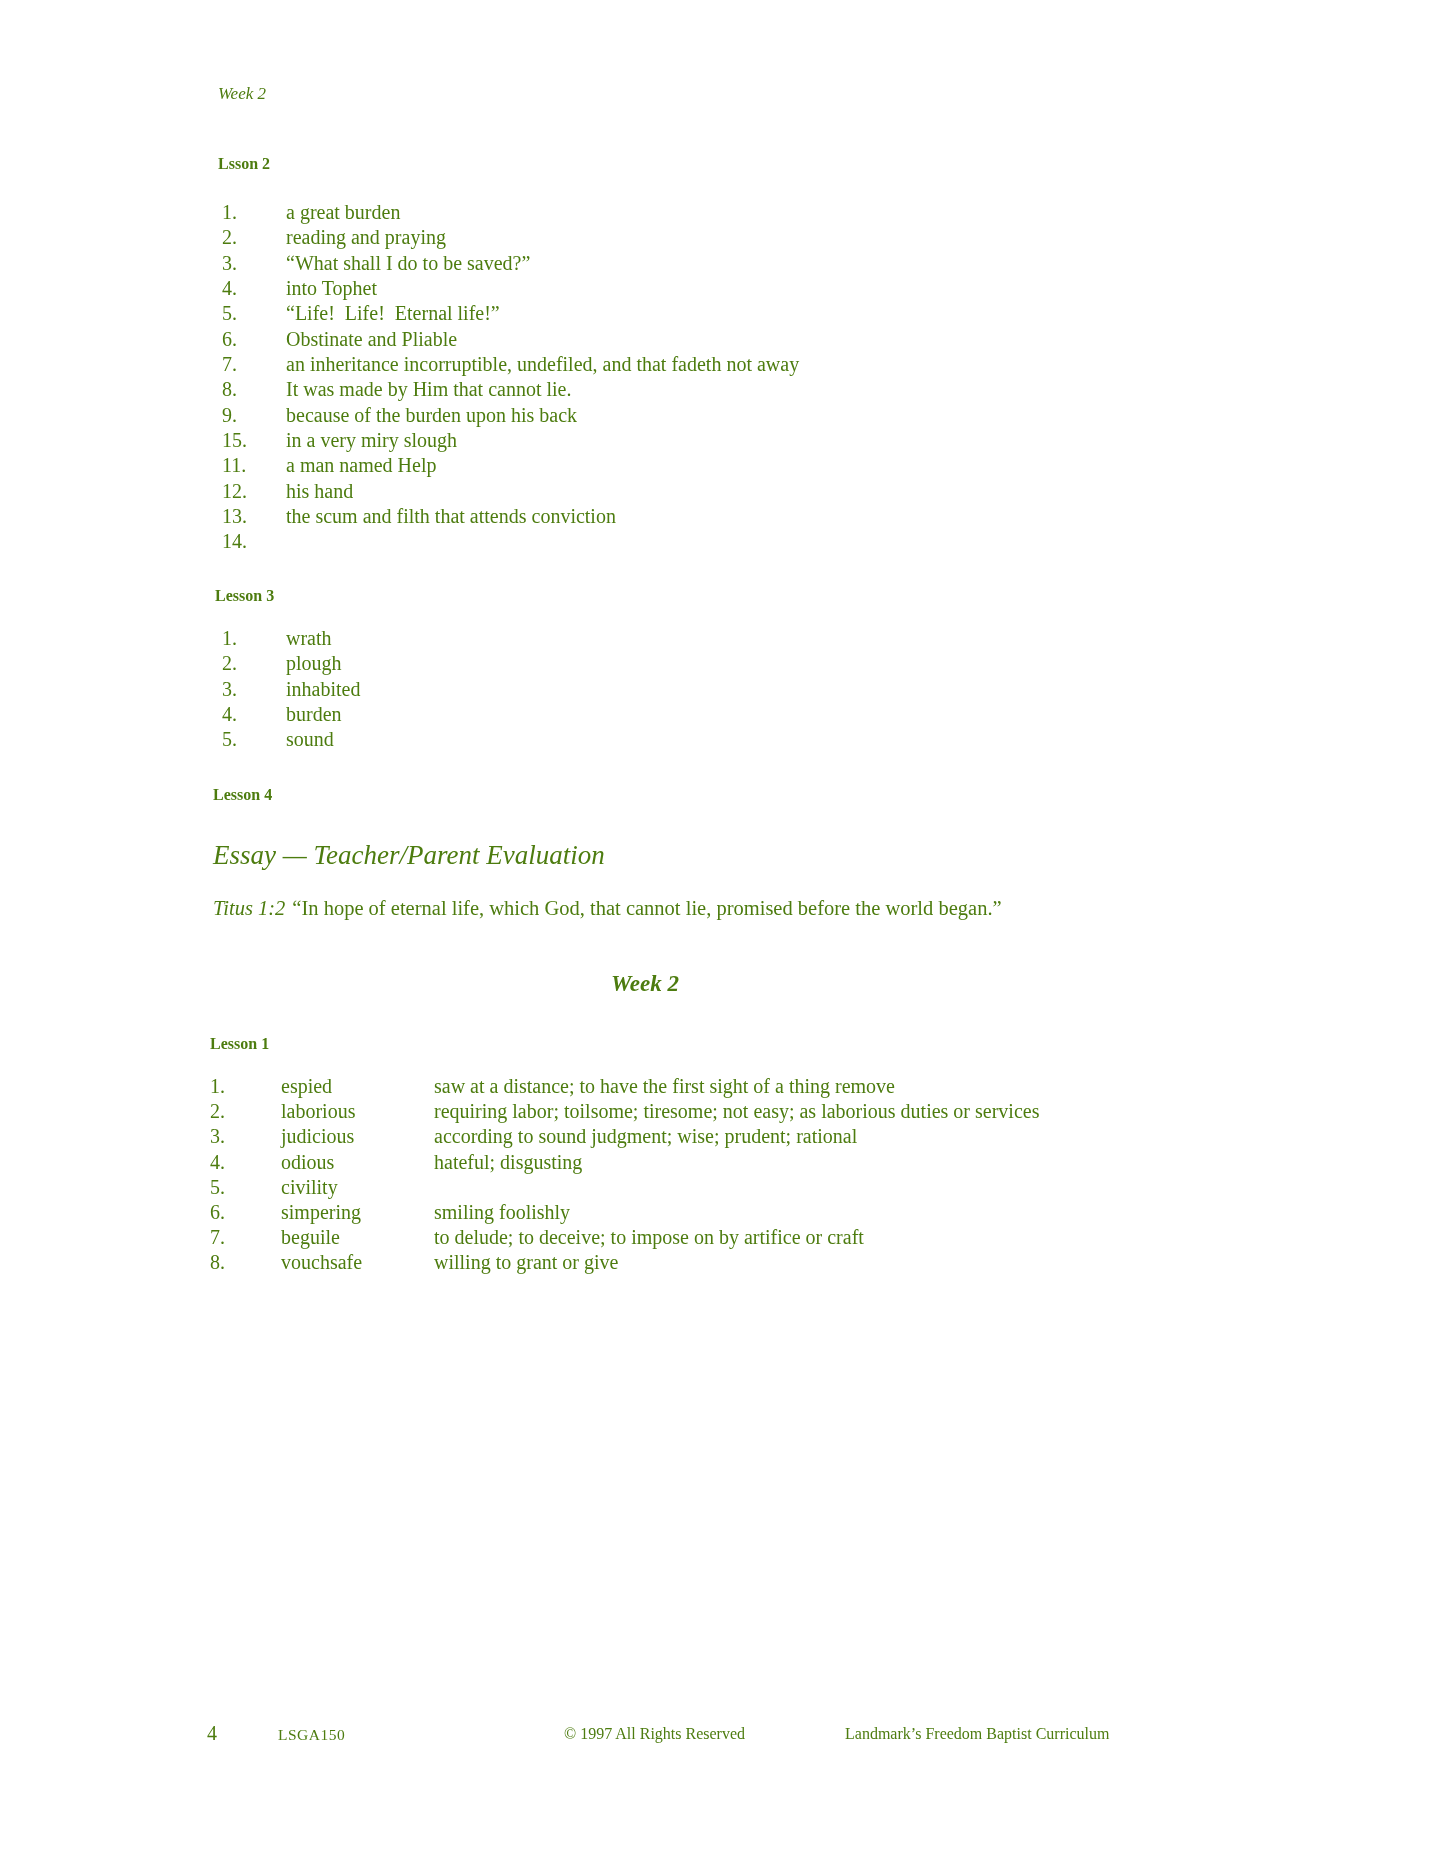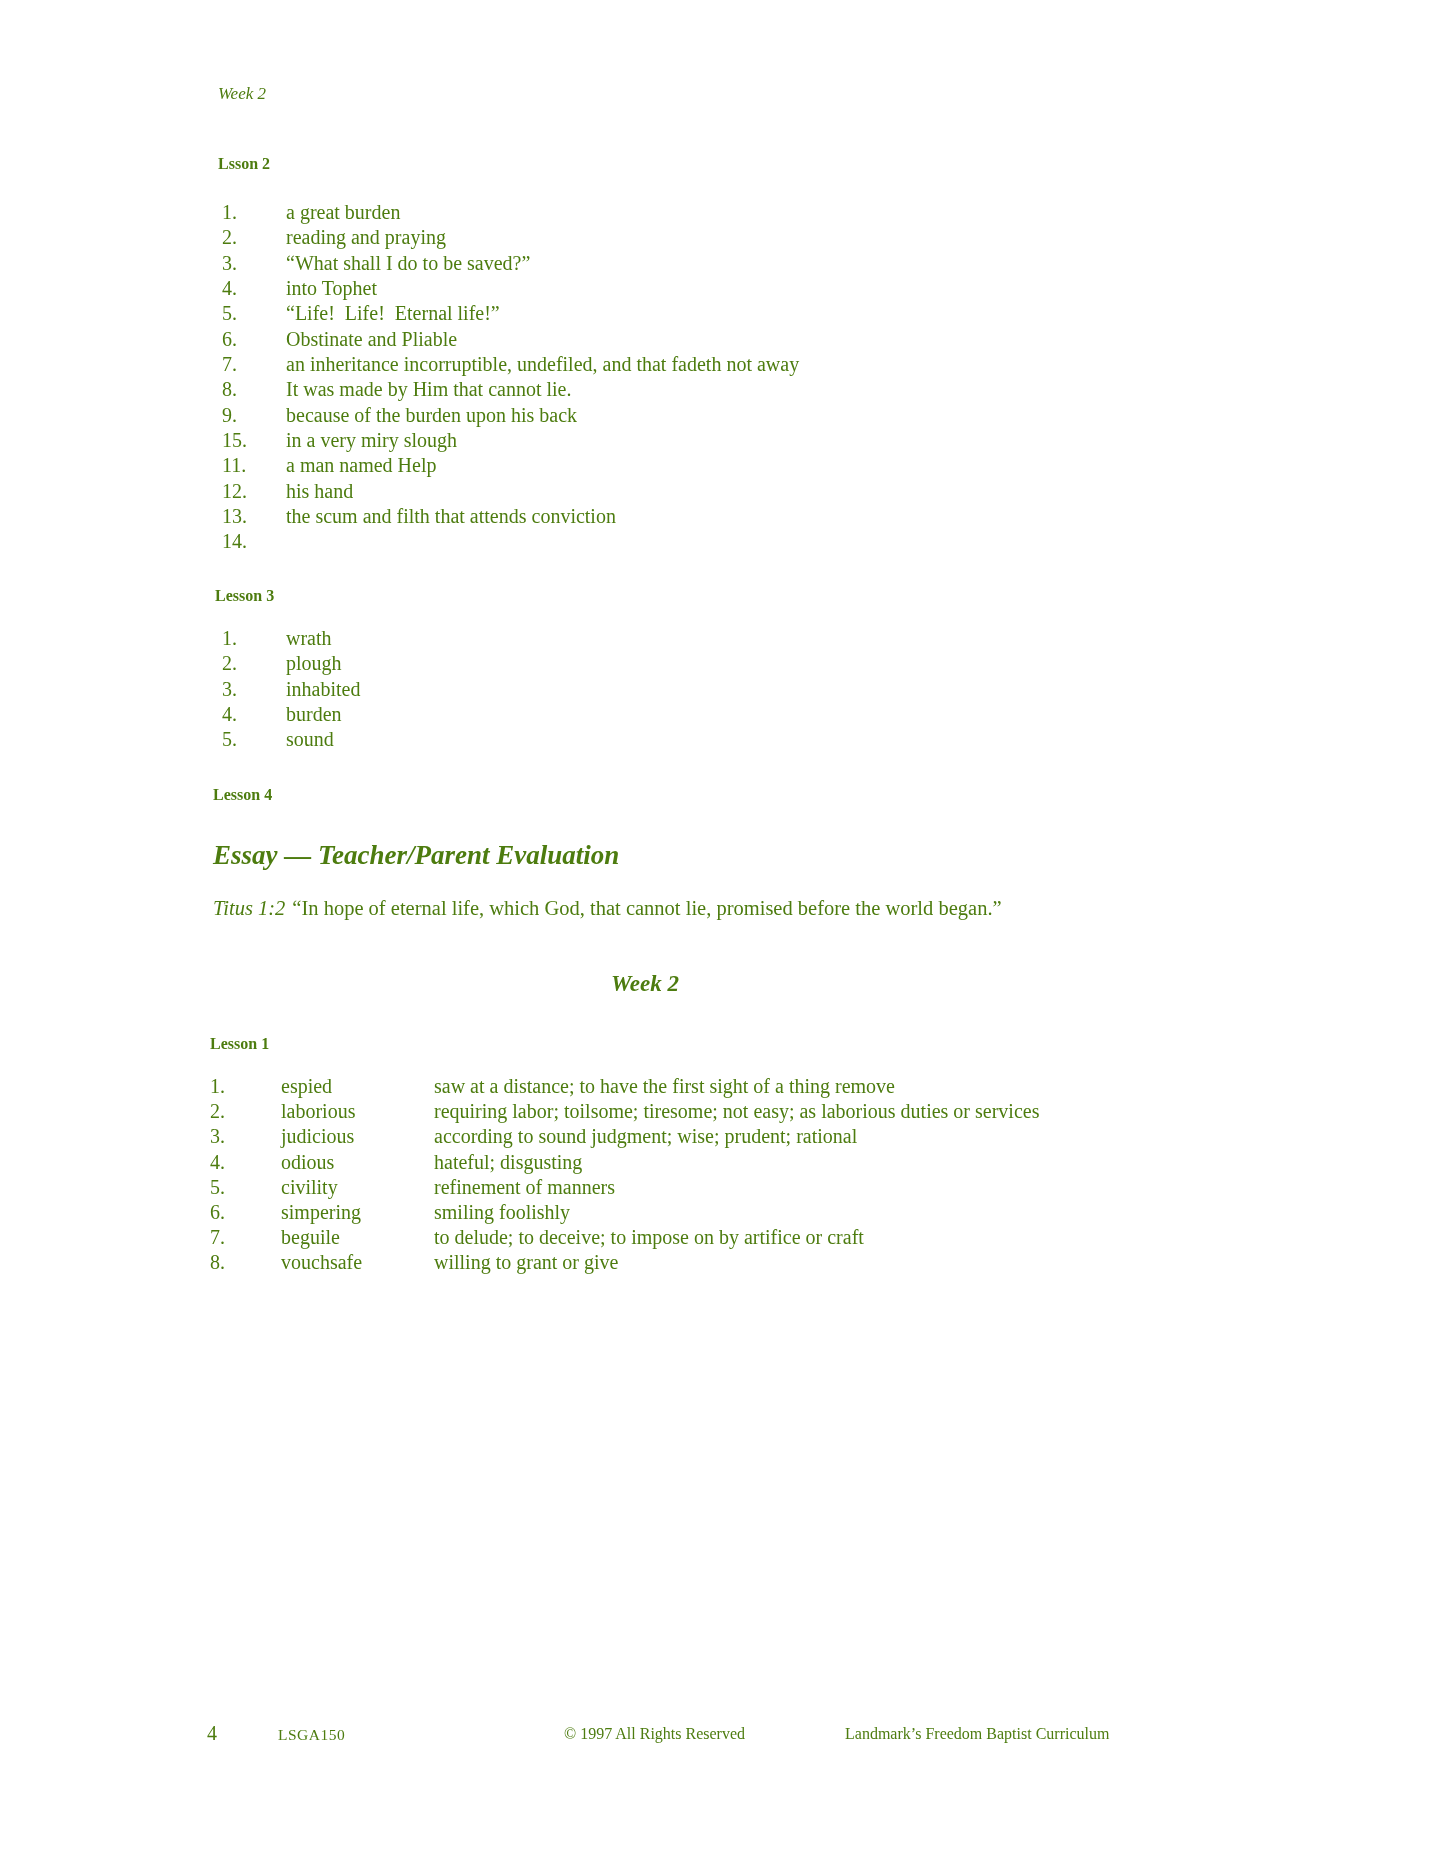--- a/index.html
+++ b/index.html
@@ -30,21 +30,21 @@
   .l-lesson2 { left:222px; top:200px; }
   .l-lesson3 { left:222px; top:626px; }
   .answer-list .row {
     display:grid; grid-template-columns:64px auto;
     height:25.35px; line-height:25.35px;
   }
   .answer-list .txt { white-space:pre-wrap; }
 
   .essay-heading {
     position:absolute; left:213px; top:840px;
-    font-style:italic; font-size:27px; font-weight:bold;
+    font-style:italic; font-size:27px; font-weight:normal;
     margin:0;
   }
   .verse {
     position:absolute; left:213px; top:897px;
     font-size:20.5px; margin:0; white-space:pre-wrap;
   }
   .verse-ref { font-style:italic; margin-right:7px; }
 
   .week-heading {
     position:absolute; left:210px; top:971px; width:870px;
@@ -209,21 +209,20 @@
 
       <div class="row">
         <span class="num">4.</span>
         <span class="word">odious</span>
         <span class="def">hateful; disgusting</span>
       </div>
 
       <div class="row">
         <span class="num">5.</span>
         <span class="word">civility</span>
-        <span class="def">refinement of manners</span>
       </div>
 
       <div class="row">
         <span class="num">6.</span>
         <span class="word">simpering</span>
         <span class="def">smiling foolishly</span>
       </div>
 
       <div class="row">
         <span class="num">7.</span>

